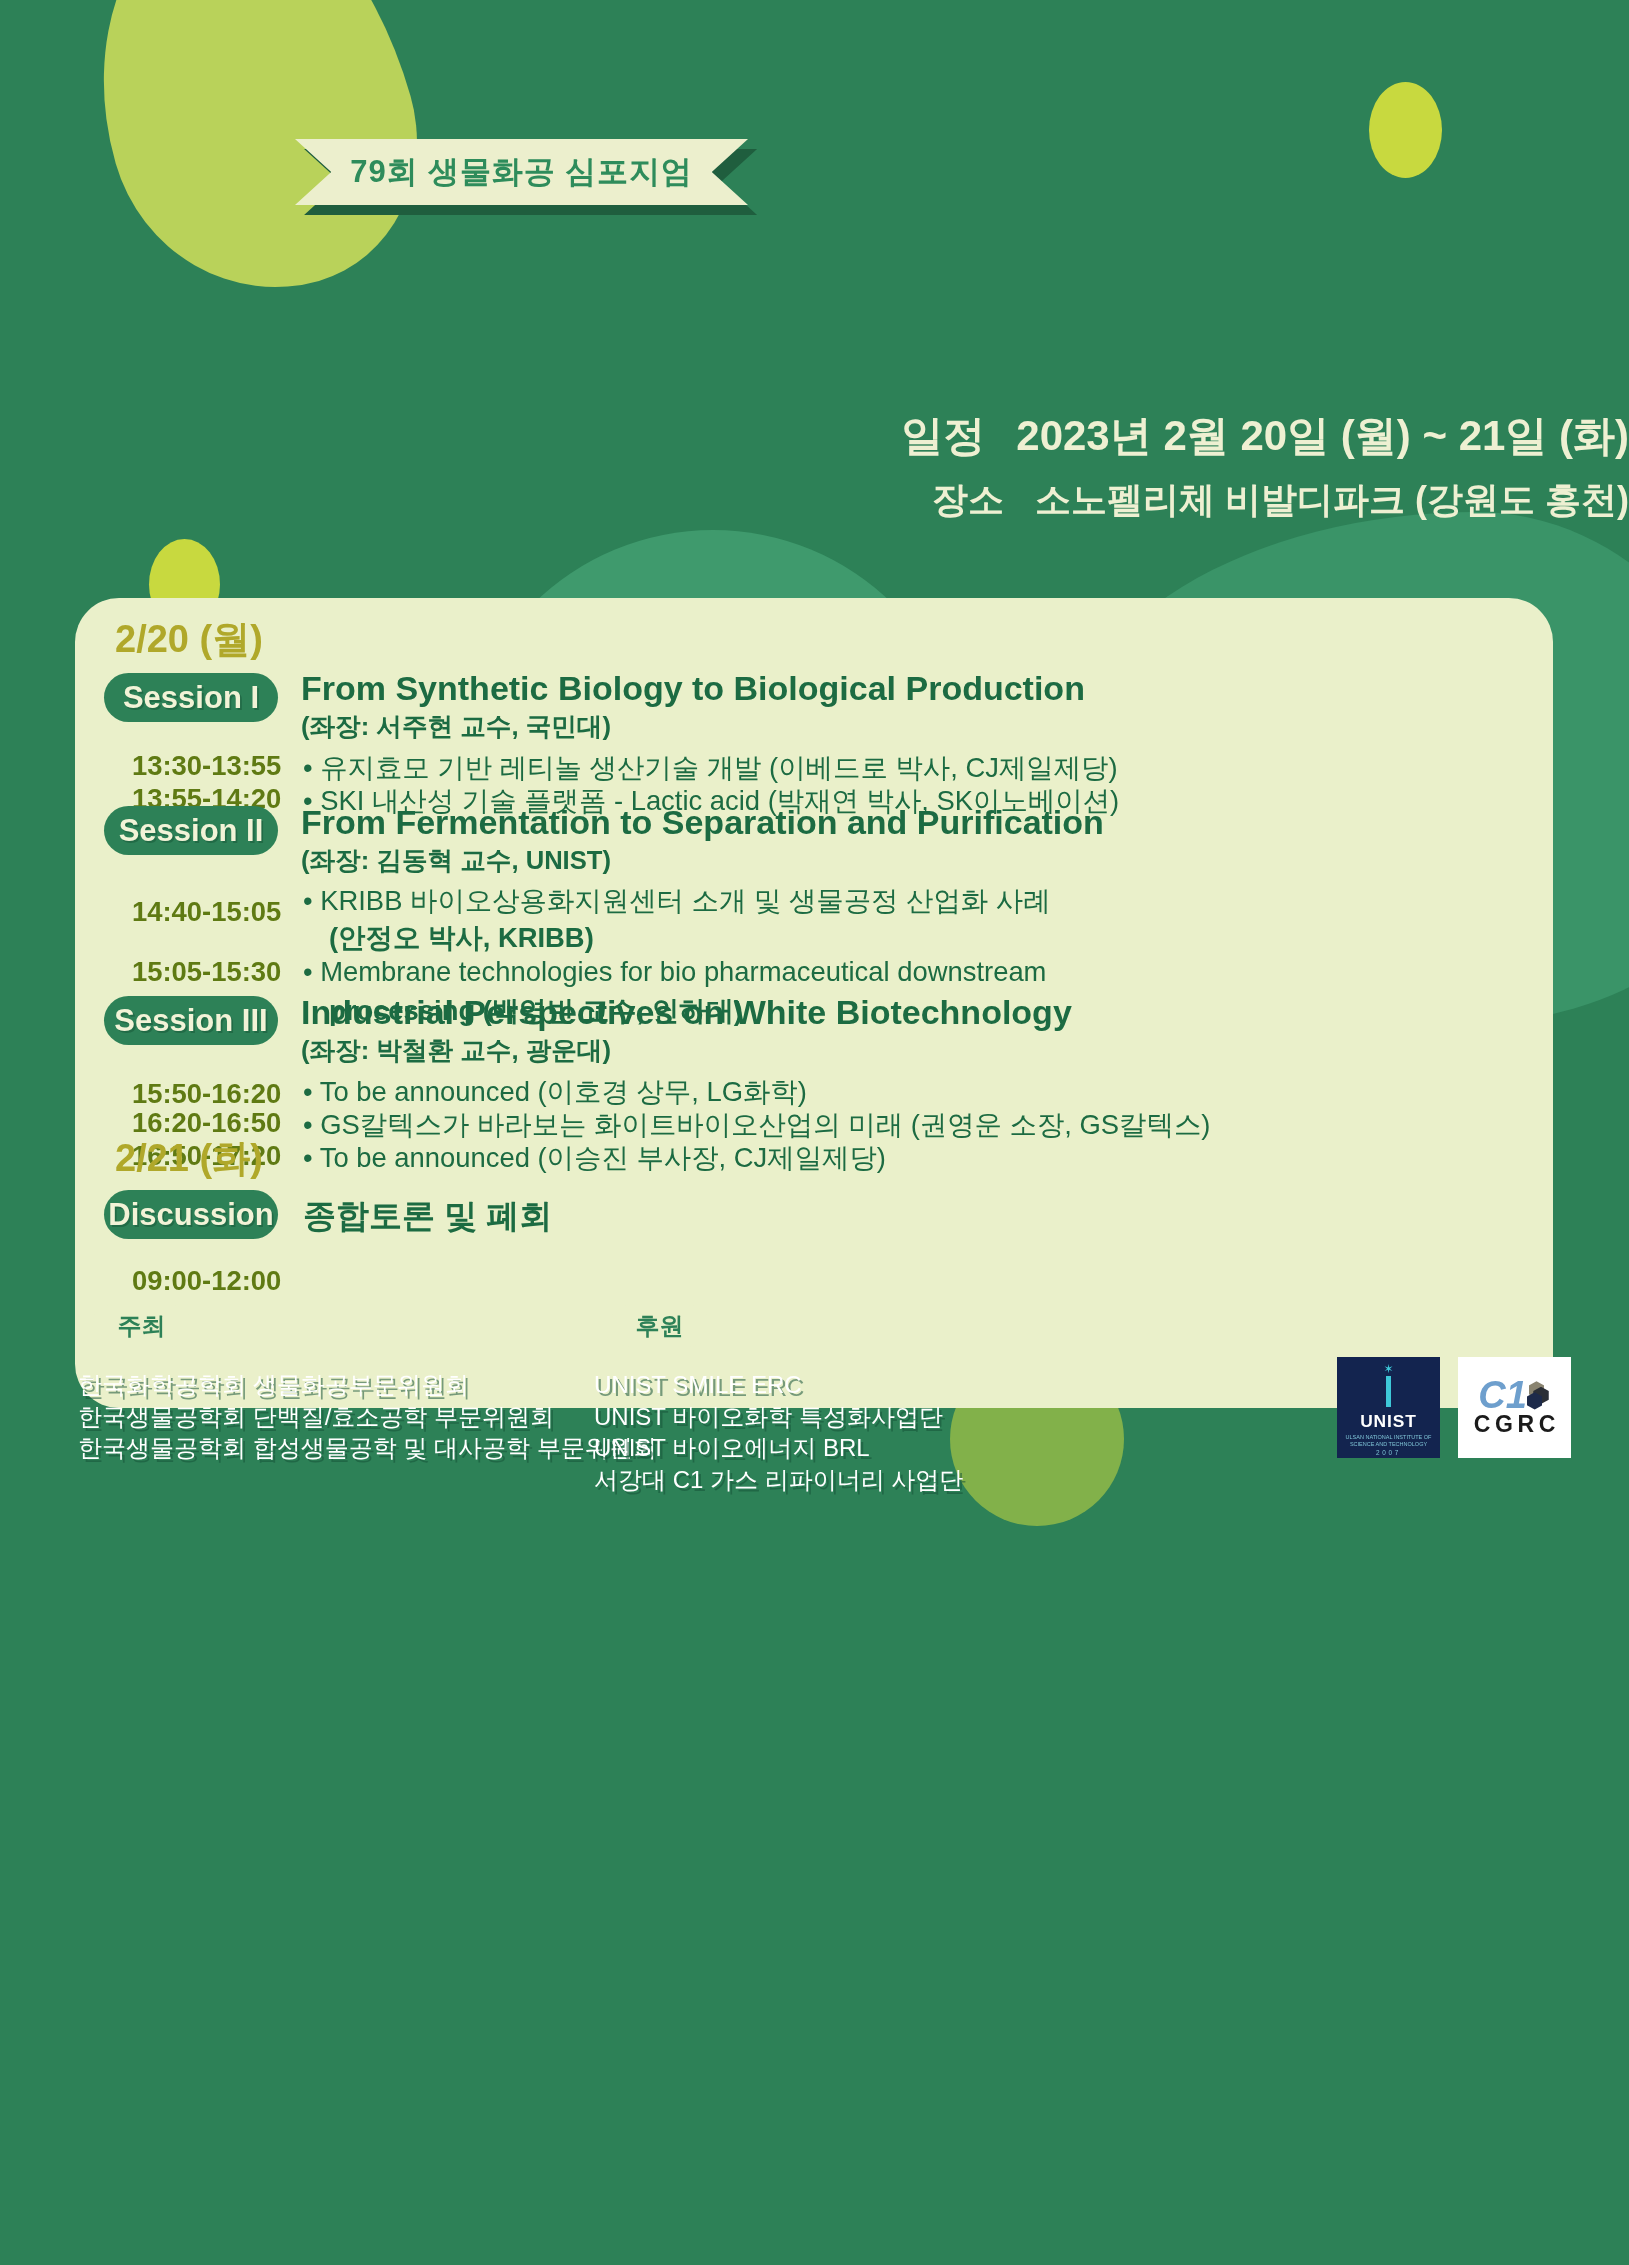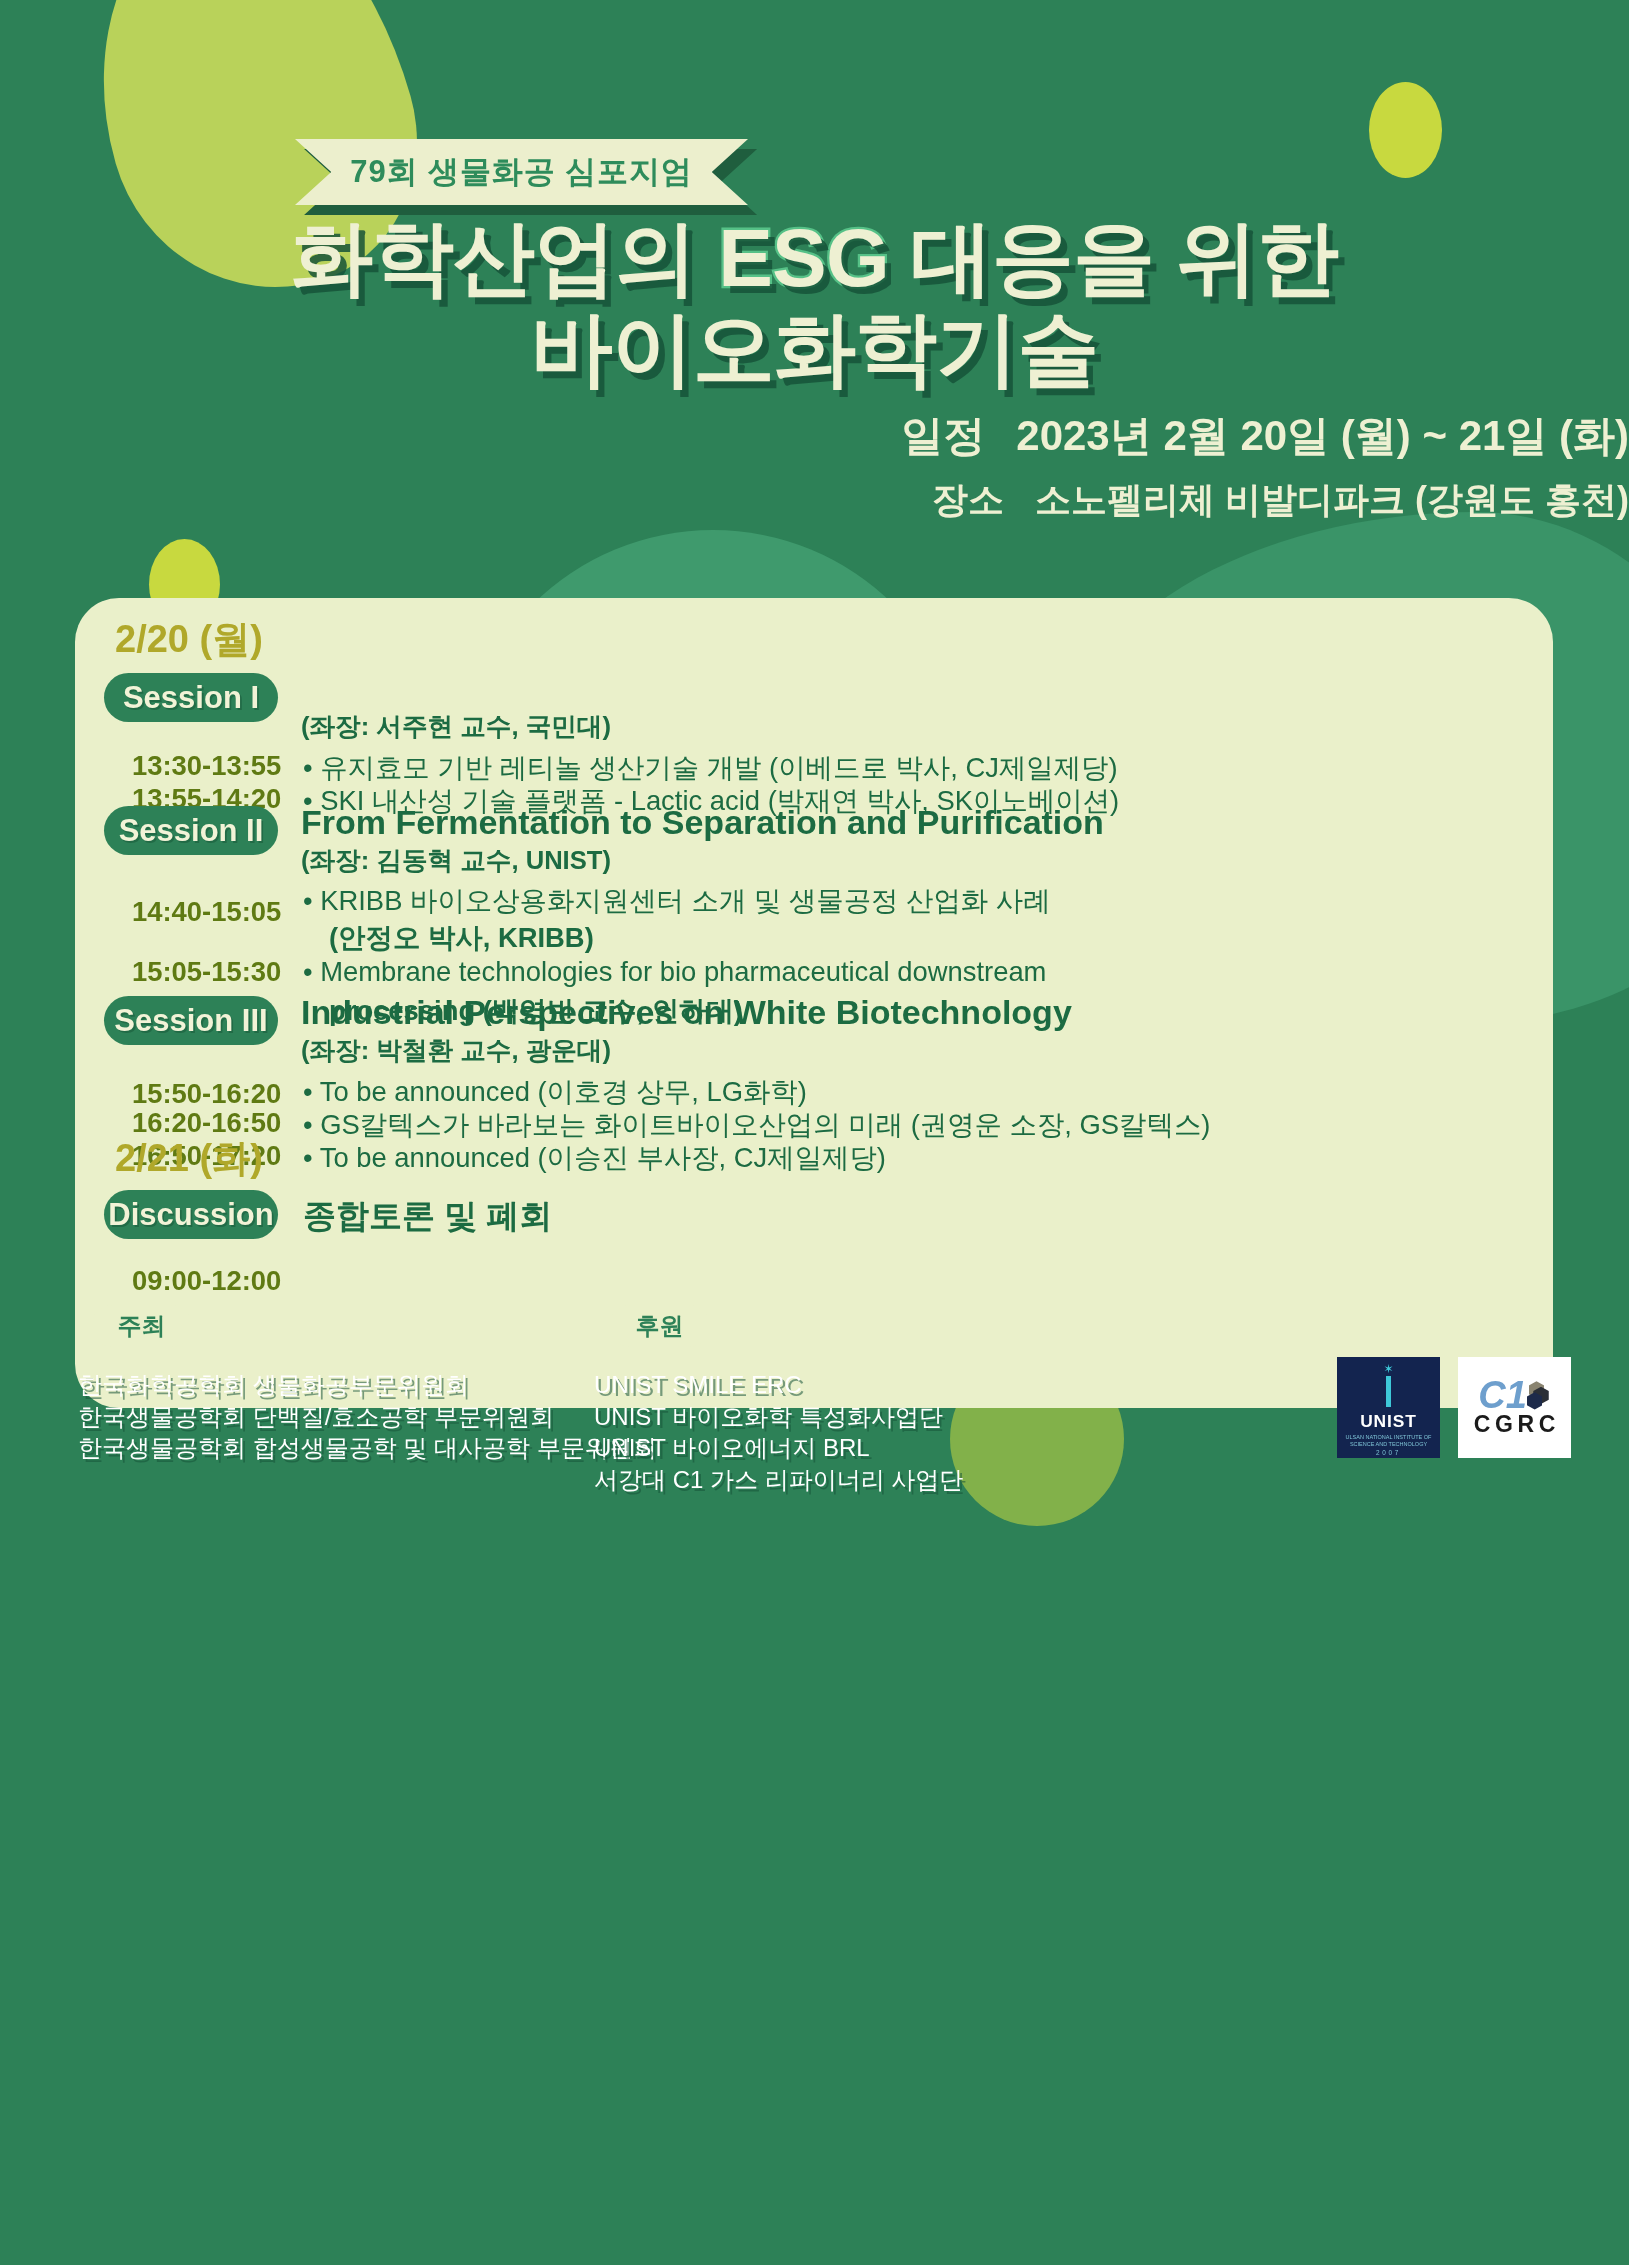--- a/index.html
+++ b/index.html
@@ -296,38 +296,35 @@
   <div class="blob blob-3"></div>
   <div class="blob blob-6"></div>
 
   <div class="ribbon-wrap">
     <div class="ribbon-shadow"></div>
     <div class="ribbon">
       <span class="ribbon-text">79회 생물화공 심포지엄</span>
     </div>
   </div>
 
-  <div class="headline">
-    <span>화학산업의 </span><span class="esg">ESG</span><span> 대응을 위한</span>
-    <span class="line2">바이오화학기술</span>
-  </div>
 
   <div class="meta meta-date">
     <span class="meta-label">일정</span><span>2023년 2월 20일 (월) ~ 21일 (화)</span>
   </div>
   <div class="meta meta-place">
     <span class="meta-label">장소</span><span>소노펠리체 비발디파크 (강원도 홍천)</span>
   </div>
 
   <div class="card">
     <div class="card-inner">
 
       <div class="daylabel day1">2/20 (월)</div>
 
       <div class="pill pill-s1">Session I</div>
+      <div class="sess-title t1-title">From Synthetic Biology to Biological Production</div>
       <div class="sess-chair t1-chair">(좌장: 서주현 교수, 국민대)</div>
       <div class="time tm-1">13:30-13:55</div>
       <div class="talk tk-1">• 유지효모 기반 레티놀 생산기술 개발 (이베드로 박사, CJ제일제당)</div>
       <div class="time tm-2">13:55-14:20</div>
       <div class="talk tk-2">• SKI 내산성 기술 플랫폼 - Lactic acid (박재연 박사, SK이노베이션)</div>
 
       <div class="pill pill-s2">Session II</div>
       <div class="sess-title t2-title">From Fermentation to Separation and Purification</div>
       <div class="sess-chair t2-chair">(좌장: 김동혁 교수, UNIST)</div>
       <div class="time tm-3">14:40-15:05</div>

